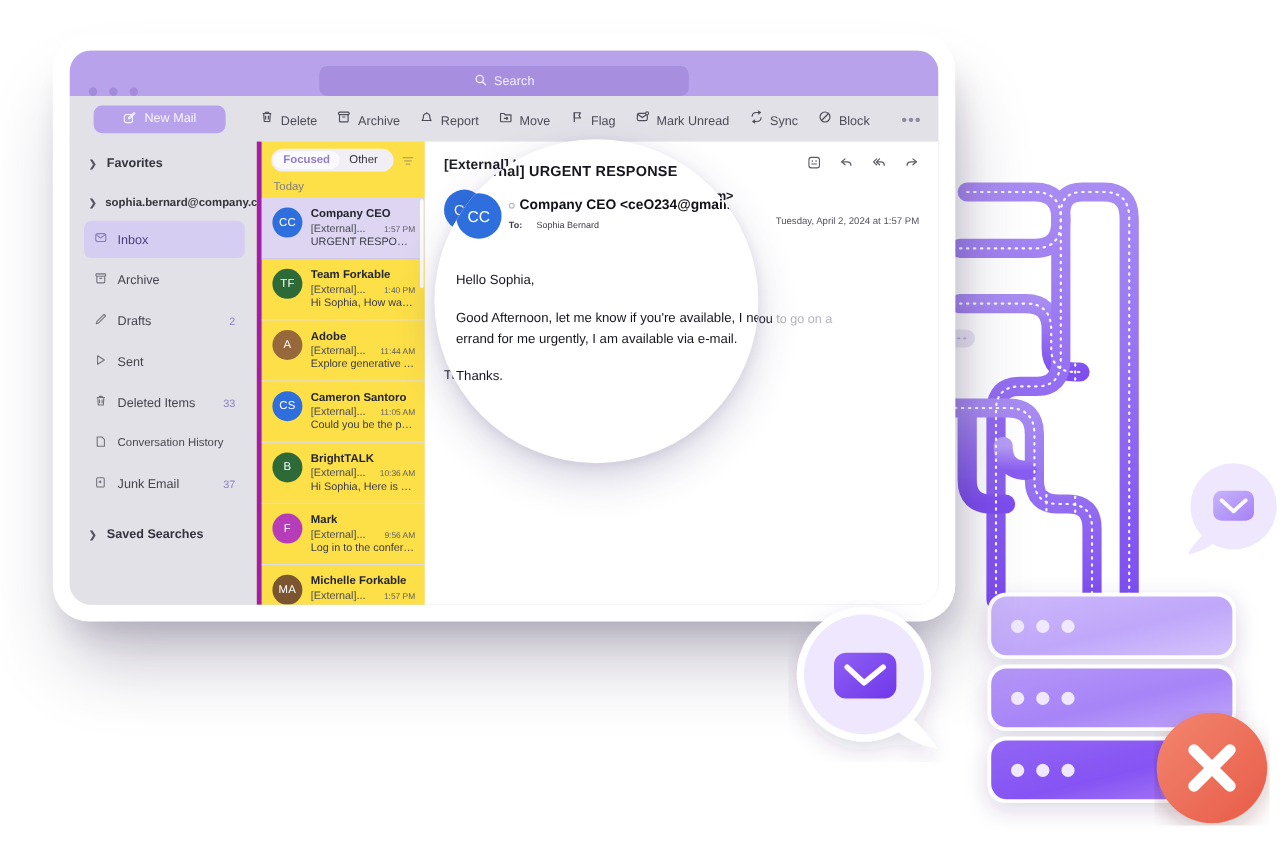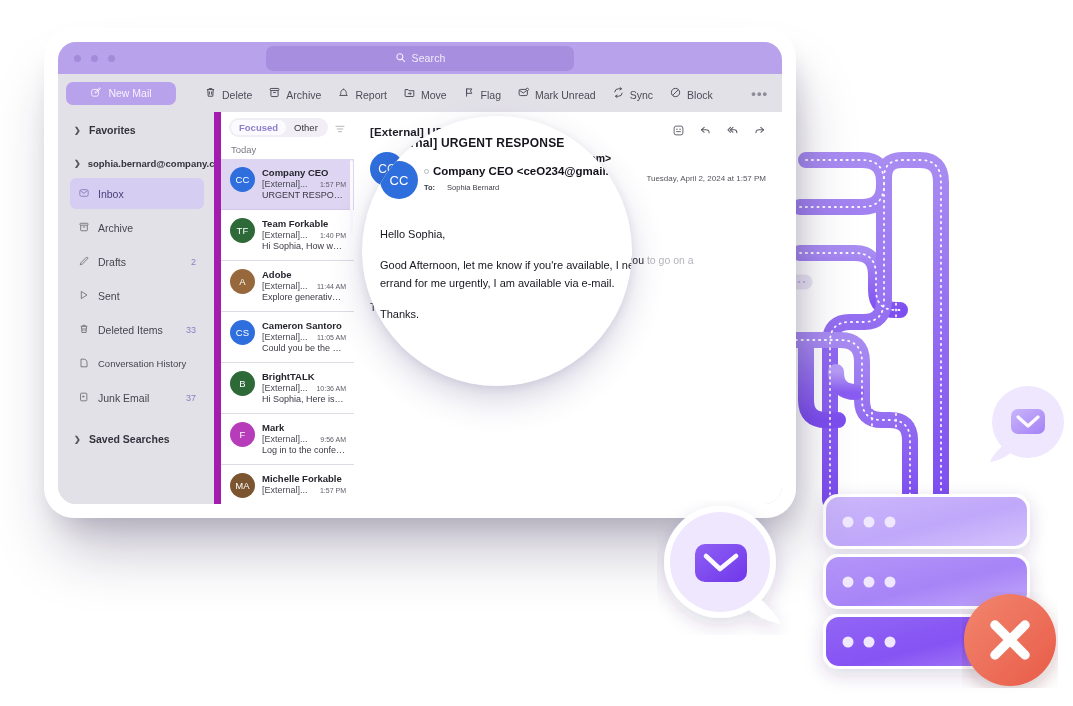--- a/index.html
+++ b/index.html
@@ -27,40 +27,40 @@
     background: #ffffff; border-radius: 30px; padding: 14px;
   }
   .screen {
     position: relative; width: 100%; height: 100%;
     border-radius: 18px; overflow: hidden; background: #e3e1e8;
     display: flex; flex-direction: column;
   }
 
   
   .titlebar {
-    height: 32px; background: #b9a2ec; display: flex; align-items: center;
+    height: 38px; background: #b9a2ec; display: flex; align-items: flex-end;
     padding: 0 16px; flex: 0 0 auto; position: relative;
   }
   .traffic { display: flex; gap: 10px; }
   .traffic i { width: 7px; height: 7px; border-radius: 50%; background: #a48ad9; display: block; }
   .searchbar {
     position: absolute; left: 50%; transform: translateX(-50%);
     width: 308px; height: 25px; border-radius: 7px;
     background: #a88ede; display: flex; align-items: center; justify-content: center; gap: 6px;
   }
   .searchbar .lbl { font-size: 10.5px; color: #f2ecfd; letter-spacing: .1px; }
   .searchbar svg { width: 11px; height: 11px; }
 
   
   .toolbar {
     height: 38px; background: #e3e1e8; display: flex; align-items: center;
     flex: 0 0 auto; padding-left: 8px;
   }
   .newmail {
-    width: 110px; height: 23px; border-radius: 7px;
+    width: 110px; height: 23px; margin-left: 12px; border-radius: 7px;
     background: #b9a2ec; color: #f6f1ff; font-size: 10.5px;
     display: flex; align-items: center; justify-content: center; gap: 6px;
     flex: 0 0 auto;
   }
   .newmail svg { width: 12px; height: 12px; }
   .tb-items { display: flex; align-items: center; gap: 16px; margin-left: 28px; flex: 1; }
   .tb-item { display: flex; align-items: flex-end; gap: 5px; color: #4c4c57; font-size: 10.5px; white-space: nowrap; }
   .tb-item svg { width: 13px; height: 13px; flex: 0 0 auto; }
   .tb-more { color: #8d8d99; font-size: 13px; letter-spacing: 1px; margin-right: 14px; font-weight: 700;}
 
@@ -80,22 +80,22 @@
     padding: 0 8px; border-radius: 6px; font-size: 10.5px; color: #45454f; margin-top: 3px;
   }
   .side-item .nm { flex: 1; }
   .side-item .ct { font-size: 9px; color: #8a7fc0; }
   .side-item.active { background: #d6cdf3; color: #4a3f7a; }
   .side-item svg { width: 12px; height: 12px; flex: 0 0 auto; opacity: .72; }
   .side-saved { margin-top: 14px; }
 
   
   .listpane {
-    width: 140px; flex: 0 0 140px; background: #ffffff;
-    border-left: 7px solid #a21caf; display: flex; flex-direction: column; position: relative;
+    width: 140px; flex: 0 0 140px; background: #fde047;
+    border-left: 4px solid #a21caf; display: flex; flex-direction: column; position: relative;
   }
   .list-top { height: 30px; display: flex; align-items: center; padding: 0 8px; gap: 6px; }
   .seg {
     display: flex; align-items: center; background: #f1eff5; border-radius: 11px;
     height: 19px; padding: 2px; flex: 1;
   }
   .seg span { font-size: 9.5px; padding: 0 8px; line-height: 15px; border-radius: 9px; }
   .seg .on { background: #fbfaff; color: #8f7fcb; font-weight: 600; }
   .seg .off { color: #33333d; font-weight: 400; }
   .filter-ic { width: 12px; height: 12px; opacity: .5; }
@@ -106,21 +106,21 @@
     border-bottom: 1px solid #dedbe4; align-items: flex-start;
   }
   .mail.sel { background: #ddd5f1; border-bottom-color: #d2c9ea; }
   .av {
     width: 25px; height: 25px; border-radius: 50%; flex: 0 0 auto;
     display: flex; align-items: center; justify-content: center;
     color: #fff; font-size: 9.5px; letter-spacing: .2px;
   }
   .mail-txt { flex: 1; min-width: 0; }
   .m-from { font-size: 9.5px; color: #25252e; font-weight: 700; line-height: 12px; white-space: nowrap; overflow: hidden; text-overflow: ellipsis;}
-  .m-row2 { display: flex; align-items: center; gap: 0; }
+  .m-row2 { display: flex; align-items: flex-end; gap: 0; }
   .m-sub { font-size: 9px; color: #4a4a55; flex: 1; white-space: nowrap; overflow: hidden; }
   .m-time { font-size: 7px; color: #5c5c66; white-space: nowrap; }
   .m-prev { font-size: 9px; color: #3a3a45; white-space: nowrap; overflow: hidden; text-overflow: ellipsis; line-height: 12px; }
   .listscroll { position: absolute; right: 1px; top: 48px; width: 3px; height: 74px; border-radius: 2px; background: #fbfaff; }
 
   
   .readpane { flex: 1; background: #fff; padding: 14px 16px 0 16px; position: relative; min-width: 0; }
   .rp-subject { font-size: 11.5px; font-weight: 700; color: #1d1d26; letter-spacing: .1px; }
   .rp-actions { position: absolute; right: 16px; top: 11px; display: flex; gap: 14px; align-items: center; }
   .rp-actions svg { width: 13px; height: 13px; }

